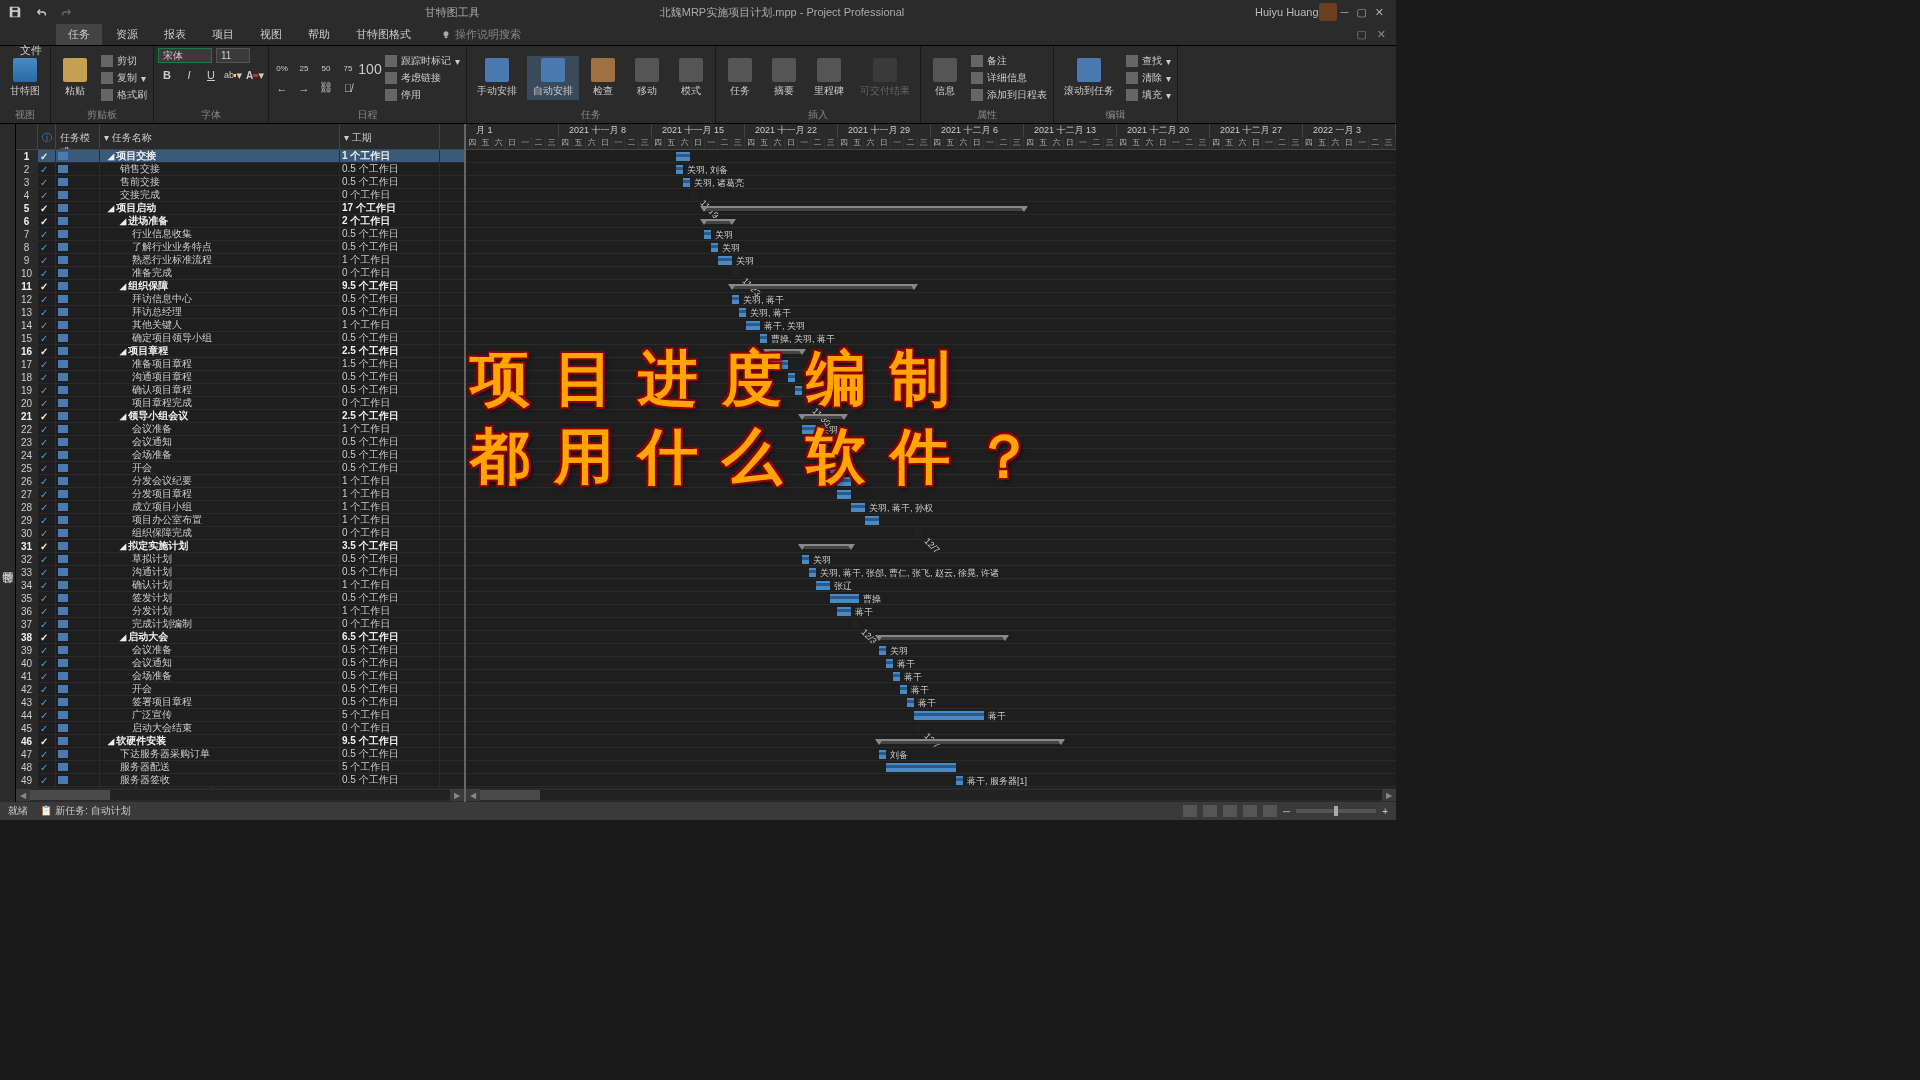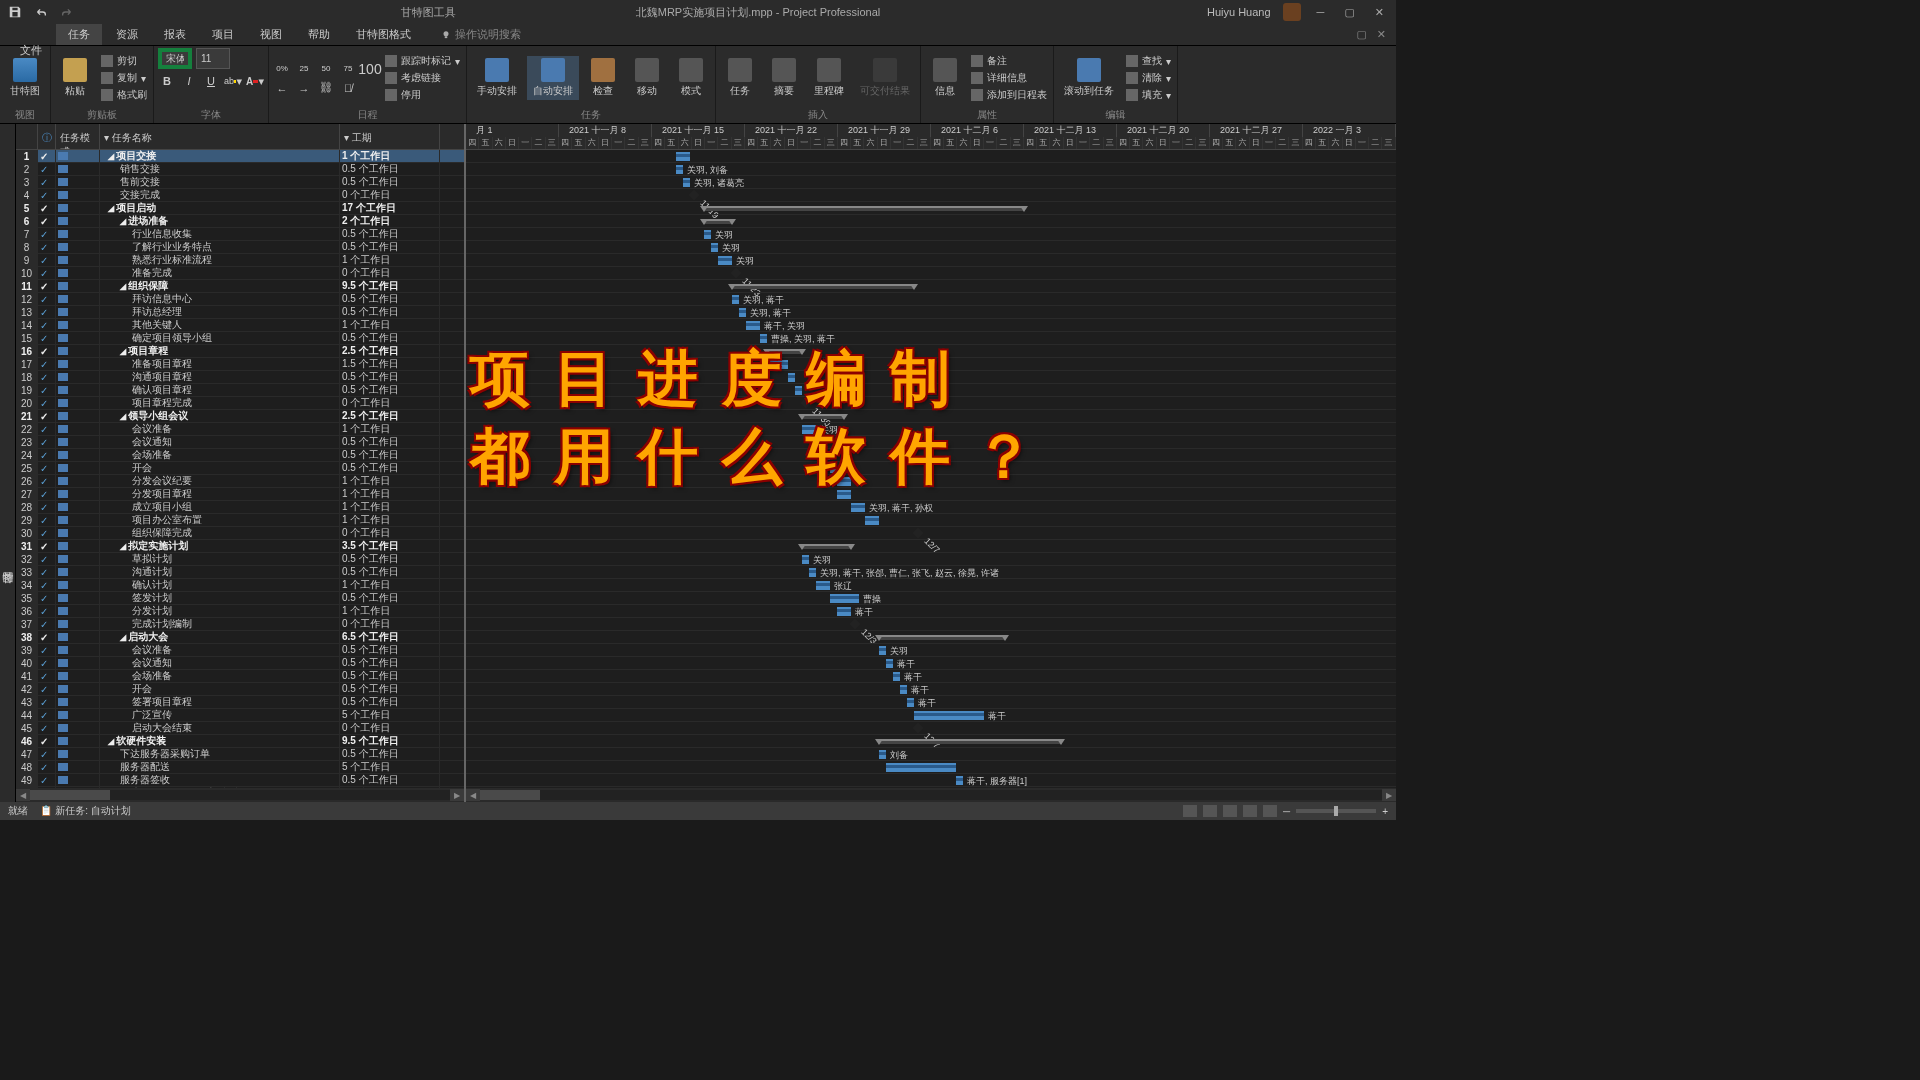--- a/index.html
+++ b/index.html
@@ -1,21 +1,21 @@
 <!DOCTYPE html>
 <html><head>
 <meta charset="utf-8">
 <style>
 * { margin: 0; padding: 0; box-sizing: border-box; font-family: "Microsoft YaHei", sans-serif; }
 body { background: #1a1a1a; color: #ccc; font-size: 11px; overflow: hidden; width: 1396px; height: 820px; }
 .title-bar { height: 24px; background: #2b2b2b; display: flex; align-items: center; padding: 0 8px; }
 .title-bar .qat { display: flex; gap: 12px; align-items: center; }
 .title-bar .qat-icon { width: 14px; height: 14px; color: #ccc; }
 .title-bar .center { flex: 1; display: flex; justify-content: center; gap: 180px; color: #aaa; font-size: 11px; }
-.title-bar .right { display: flex; gap: 12px; align-items: center; }
+.title-bar .right { display: flex; align-items: center; }
 .title-bar .user { color: #bbb; font-size: 11px; }
 .avatar { width: 18px; height: 18px; border-radius: 3px; background: #6a4020; }
 .win-btn { color: #aaa; padding: 0 4px; }
 
 .ribbon-tabs { height: 22px; background: #2b2b2b; display: flex; align-items: center; padding-left: 8px; gap: 2px; border-bottom: 1px solid #000; }
 .ribbon-tabs .tab { padding: 3px 12px; color: #ccc; font-size: 11px; }
 .ribbon-tabs .tab.active { background: #444; }
 .ribbon-tabs .tab.file { color: #ccc; margin-top: 31px; }
 .ribbon-tabs .tell { margin-left: 16px; color: #888; display: flex; align-items: center; gap: 4px; }
 .ribbon-tabs .bulb { width: 10px; height: 10px; }
@@ -23,21 +23,21 @@
 
 .ribbon { height: 78px; background: #2b2b2b; display: flex; border-bottom: 1px solid #000; }
 .ribbon-group { border-right: 1px solid #1a1a1a; display: flex; flex-direction: column; padding: 2px 4px 0 4px; }
 .ribbon-group-body { flex: 1; display: flex; align-items: center; gap: 4px; }
 .ribbon-group-label { text-align: center; color: #888; font-size: 10px; padding-bottom: 1px; }
 .rbtn-lg { display: flex; flex-direction: column; align-items: center; justify-content: center; gap: 2px; padding: 2px 6px; color: #ccc; font-size: 10px; min-width: 40px; }
 .rbtn-lg .ico { width: 24px; height: 24px; background: #555; border-radius: 2px; }
 .rbtn-sm-col { display: flex; flex-direction: column; gap: 1px; }
 .rbtn-sm { display: flex; align-items: center; gap: 4px; color: #ccc; font-size: 10px; padding: 1px 2px; white-space: nowrap; }
 .rbtn-sm .ico { width: 12px; height: 12px; background: #666; }
-.font-select { background: #3a3a3a; border: 4px solid #15803d; color: #ccc; padding: 1px 4px; font-size: 10px; width: 34px; }
+.font-select { background: #3a3a3a; border: 1px solid #15803d; color: #ccc; padding: 1px 4px; font-size: 10px; width: 54px; }
 .font-size { background: #3a3a3a; border: 1px solid #555; color: #ccc; padding: 1px 4px; font-size: 10px; width: 34px; }
 .fmt-row { display: flex; gap: 4px; }
 .fmt-btn { width: 18px; height: 16px; display: flex; align-items: center; justify-content: center; color: #ccc; font-size: 11px; }
 .color-btn { display: flex; align-items: center; }
 .color-swatch { width: 14px; height: 3px; }
 
 .content { display: flex; height: calc(820px - 24px - 22px - 78px - 18px); }
 .side-tab { width: 16px; background: #2b2b2b; writing-mode: vertical-rl; text-align: center; padding-top: 200px; color: #ccc; font-size: 11px; border-right: 1px solid #000; }
 
 .task-pane { width: 450px; background: #1e1e1e; display: flex; flex-direction: column; border-right: 2px solid #666; }

